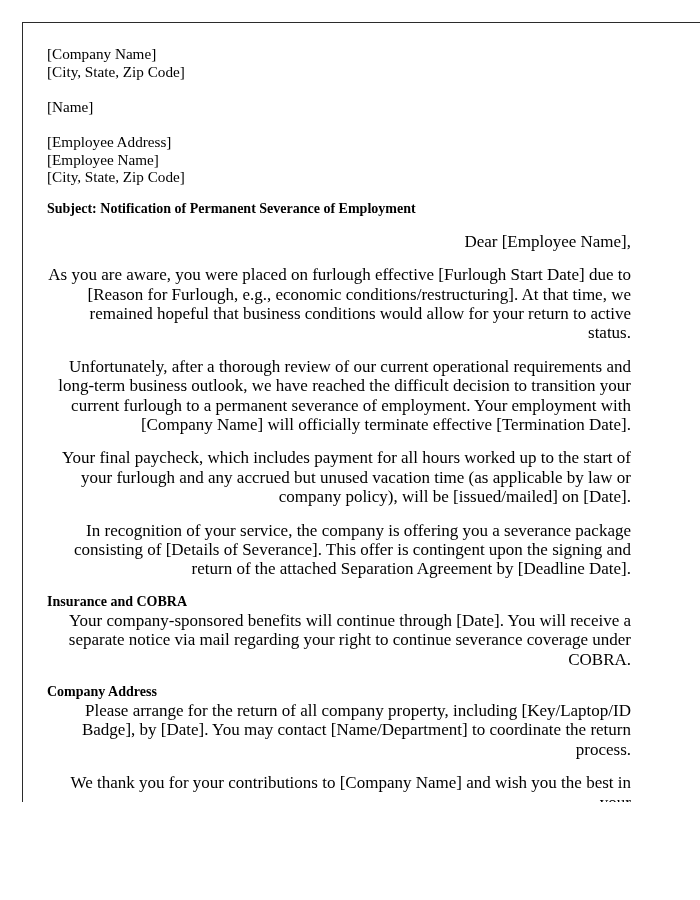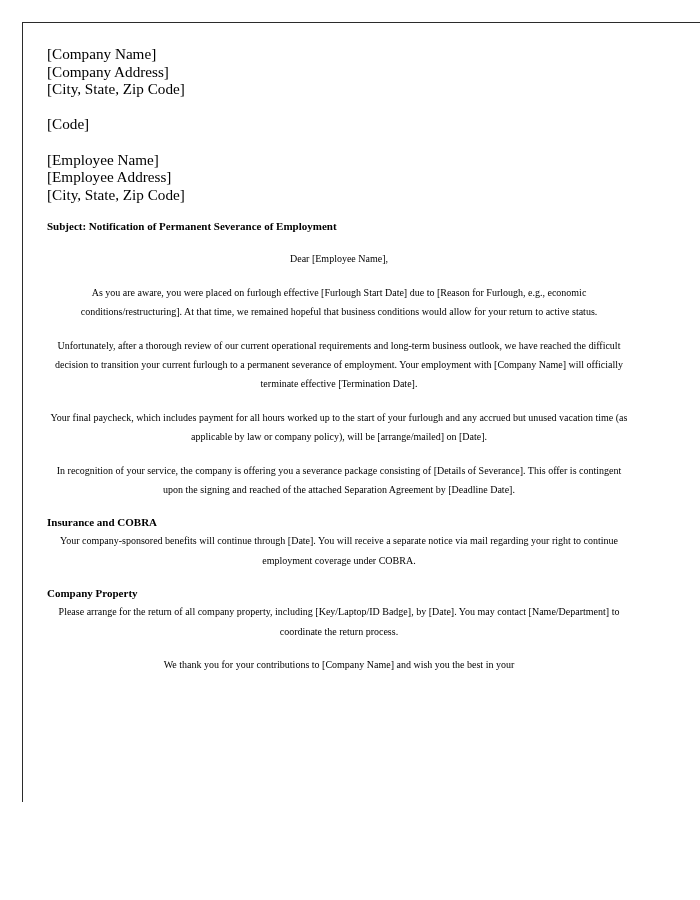--- a/index.html
+++ b/index.html
@@ -45,55 +45,54 @@
 
   .addr-block {
     margin: 0;
   }
 
   .spacer-line {
     height: 17.6px;
   }
 
   .doc-heading {
-    font-size: 11px;
+    font-size: 14px;
     line-height: 18px;
     font-weight: bold;
     margin: 0;
   }
 
   .doc-para {
-    font-size: 10px;
+    font-size: 17px;
     line-height: 19.4px;
     margin: 0;
-    text-align: center;
+    text-align: right;
   }
   .gap-md { height: 14px; }
 </style>
 </head>
 <body>
 
 <div class="page-wrap">
   <div class="page-inner">
 
     <div>
       <div class="doc-line addr-block">[Company Name]</div>
-      <div class="doc-line addr-block">[Company Address]</div>
       <div class="doc-line addr-block">[City, State, Zip Code]</div>
     </div>
 
     <div class="spacer-line"></div>
 
-    <div class="doc-line">[Code]</div>
+    <div class="doc-line">[Name]</div>
 
     <div class="spacer-line"></div>
 
     <div>
+      <div class="doc-line addr-block">[Employee Address]</div>
       <div class="doc-line addr-block">[Employee Name]</div>
-      <div class="doc-line addr-block">[Employee Address]</div>
       <div class="doc-line addr-block">[City, State, Zip Code]</div>
     </div>
 
     <div class="gap-md"></div>
 
     <div class="doc-heading">Subject: Notification of Permanent Severance of Employment</div>
 
     <div class="gap-md"></div>
 
     <div class="doc-para">Dear [Employee Name],</div>
@@ -102,40 +101,40 @@
 
     <div class="doc-para">As you are aware, you were placed on furlough effective [Furlough Start Date] due to [Reason for Furlough, e.g., economic conditions/restructuring]. At that time, we remained hopeful that business conditions would allow for your return to active status.</div>
 
     <div class="gap-md"></div>
 
     <div class="doc-para">Unfortunately, after a thorough review of our current operational requirements and long-term business outlook, we have reached the difficult decision to transition your current furlough to a permanent severance of employment. Your employment with [Company Name] will officially terminate effective [Termination Date].</div>
 
     <div class="gap-md"></div>
 
     <div>
-      <div class="doc-para">Your final paycheck, which includes payment for all hours worked up to the start of your furlough and any accrued but unused vacation time (as applicable by law or company policy), will be [arrange/mailed] on [Date].</div>
+      <div class="doc-para">Your final paycheck, which includes payment for all hours worked up to the start of your furlough and any accrued but unused vacation time (as applicable by law or company policy), will be [issued/mailed] on [Date].</div>
     </div>
 
     <div class="gap-md"></div>
 
     <div>
-      <div class="doc-para">In recognition of your service, the company is offering you a severance package consisting of [Details of Severance]. This offer is contingent upon the signing and reached of the attached Separation Agreement by [Deadline Date].</div>
+      <div class="doc-para">In recognition of your service, the company is offering you a severance package consisting of [Details of Severance]. This offer is contingent upon the signing and return of the attached Separation Agreement by [Deadline Date].</div>
     </div>
 
     <div class="gap-md"></div>
 
     <div>
       <div class="doc-heading">Insurance and COBRA</div>
-      <div class="doc-para">Your company-sponsored benefits will continue through [Date]. You will receive a separate notice via mail regarding your right to continue employment coverage under COBRA.</div>
+      <div class="doc-para">Your company-sponsored benefits will continue through [Date]. You will receive a separate notice via mail regarding your right to continue severance coverage under COBRA.</div>
     </div>
 
     <div class="gap-md"></div>
 
     <div>
-      <div class="doc-heading">Company Property</div>
+      <div class="doc-heading">Company Address</div>
       <div class="doc-para">Please arrange for the return of all company property, including [Key/Laptop/ID Badge], by [Date]. You may contact [Name/Department] to coordinate the return process.</div>
     </div>
 
     <div class="gap-md"></div>
 
     <div class="doc-para">We thank you for your contributions to [Company Name] and wish you the best in your</div>
 
   </div>
 </div>
 

